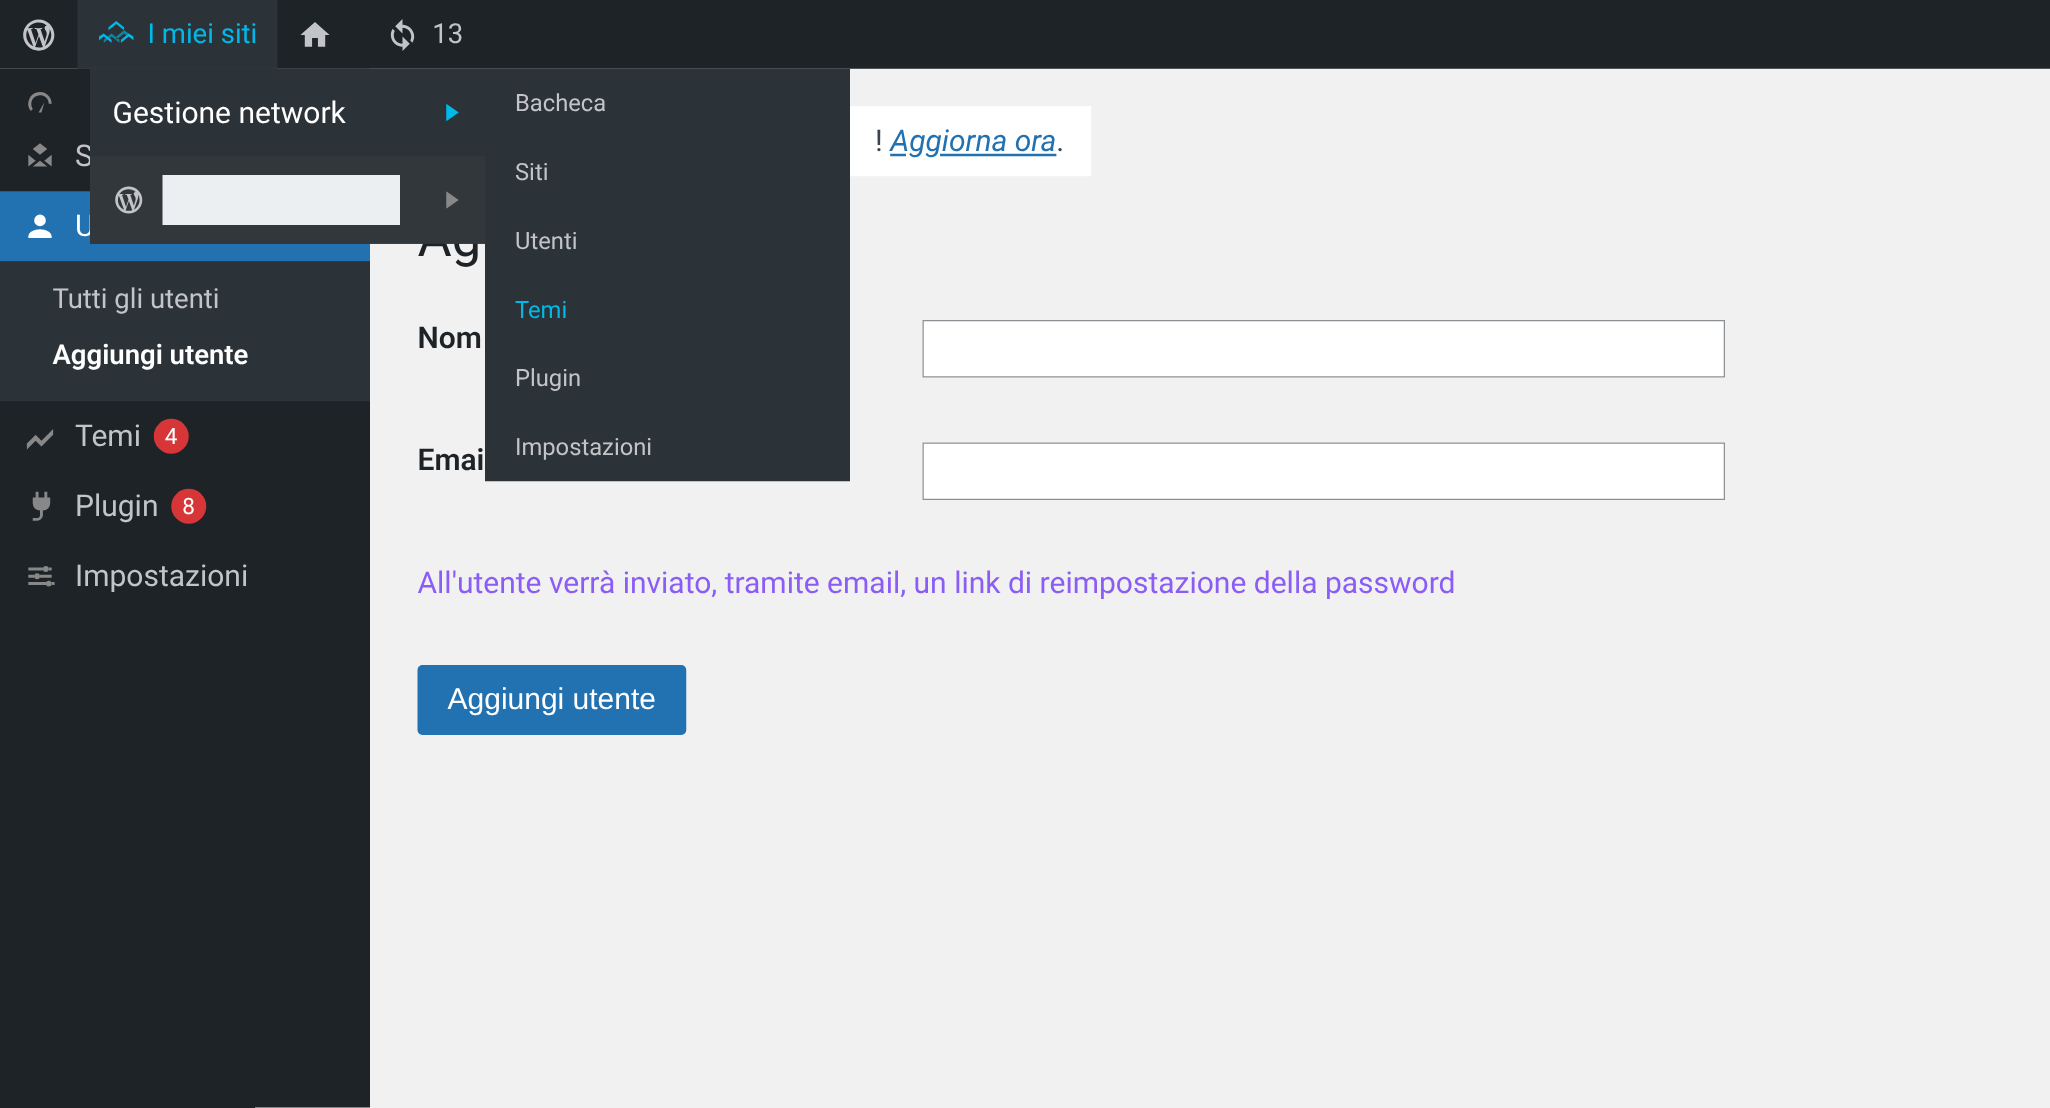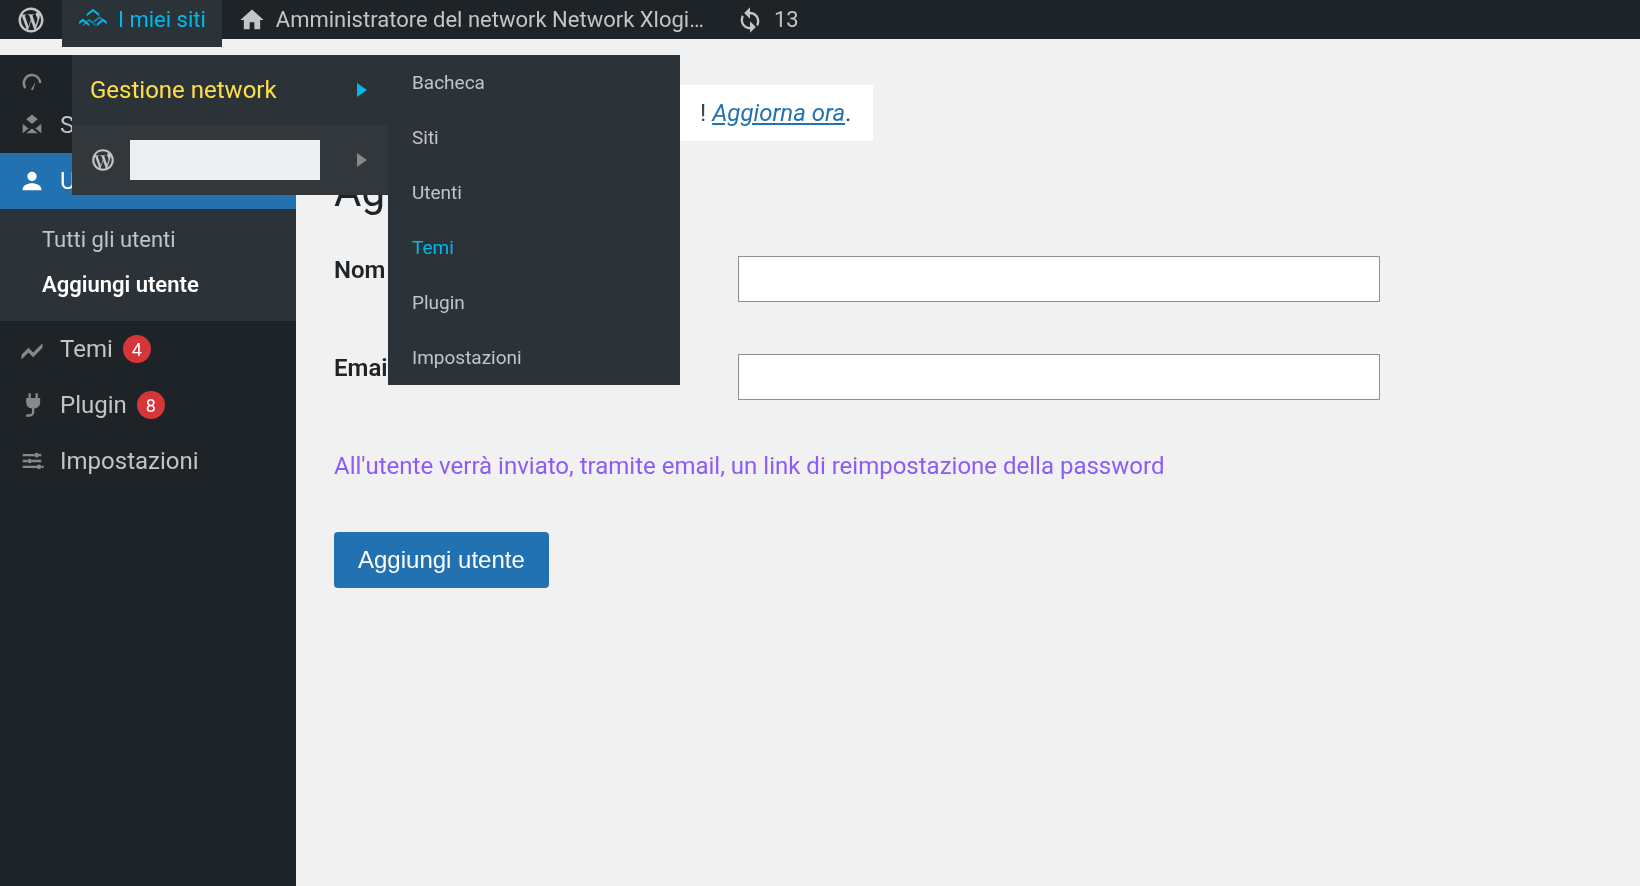--- a/index.html
+++ b/index.html
@@ -1,40 +1,40 @@
 <!DOCTYPE html>
 <html><head>
 <meta charset="utf-8">
 <style>
 * { margin: 0; padding: 0; box-sizing: border-box; }
 body { font-family: -apple-system, BlinkMacSystemFont, "Segoe UI", Roboto, sans-serif; background: #f1f1f1; width: 1640px; height: 886px; overflow: hidden; }
 
 
-#adminbar { position: absolute; top: 0; left: 0; right: 0; height: 39px; background: #1d2327; display: flex; align-items: center; color: #c3c4c7; font-size: 22px; z-index: 100; }
+#adminbar { position: absolute; top: 0; left: 0; right: 0; height: 55px; background: #1d2327; display: flex; align-items: center; color: #c3c4c7; font-size: 22px; z-index: 100; }
 #adminbar .ab-item { display: flex; align-items: center; height: 55px; padding: 0 16px; cursor: pointer; }
 #adminbar .ab-item.active { background: #2c3338; color: #00b9eb; }
 #adminbar .wp-logo { padding: 0 16px; }
 #adminbar .ab-icon { margin-right: 10px; }
 #adminbar .site-title { max-width: 520px; white-space: nowrap; overflow: hidden; text-overflow: ellipsis; }
 
 
 #sidebar { position: absolute; top: 55px; left: 0; bottom: 0; width: 296px; background: #1d2327; color: #c3c4c7; font-size: 24px; z-index: 50; }
 .menu-item { display: flex; align-items: center; padding: 14px 18px; cursor: pointer; }
 .menu-item .m-icon { width: 30px; margin-right: 12px; display: inline-flex; }
 .menu-item.current { background: #2271b1; color: #fff; position: relative; }
 .menu-item.current::after { content: ""; position: absolute; right: -14px; top: 50%; transform: translateY(-50%); border: 14px solid transparent; border-left-color: #2271b1; }
 .submenu { background: #2c3338; padding: 8px 0 14px; }
 .submenu .sub-item { padding: 10px 22px; font-size: 22px; color: #c3c4c7; cursor: pointer; margin-left: 20px; }
 .submenu .sub-item.current { color: #fff; font-weight: 600; }
 .badge { display: inline-flex; align-items: center; justify-content: center; min-width: 28px; height: 28px; padding: 0 8px; border-radius: 14px; background: #d63638; color: #fff; font-size: 18px; margin-left: 10px; }
 
 
 .flyout1 { position: absolute; top: 55px; left: 72px; width: 316px; background: #2c3338; z-index: 200; }
 .fly-item { display: flex; align-items: center; height: 70px; padding: 0 18px; color: #c3c4c7; font-size: 24px; cursor: pointer; position: relative; }
-.fly-item.hover { color: #fde047; }
+.fly-item.hover { color: #ffffff; }
 .fly-item .arrow { position: absolute; right: 20px; }
 .fly-item.site { background: #32373c; }
 .fly-item .wp-mini { margin-right: 14px; }
 .fly-item .site-box { background: #eceff1; width: 190px; height: 40px; }
 
 .flyout2 { position: absolute; top: 55px; left: 388px; width: 292px; background: #2c3338; z-index: 200; }
 .fly2-item { padding: 16px 24px; color: #c3c4c7; font-size: 19px; cursor: pointer; }
 .fly2-item.hover { color: #00b9eb; }
 
 
@@ -67,21 +67,20 @@
         </svg>
     </span>
     <span>I miei siti</span>
   </div>
   <div class="ab-item">
     <span class="ab-icon">
       <svg width="28" height="28" viewBox="0 0 24 24" fill="#c3c4c7">
           <path d="M12 3l10 9h-3v8h-5v-6h-4v6H5v-8H2l10-9z"></path>
         </svg>
     </span>
-    <span class="site-title">Amministratore del network Network Xlogi…</span>
   </div>
   <div class="ab-item">
     <span class="ab-icon">
       <svg width="28" height="28" viewBox="0 0 24 24" fill="#c3c4c7">
           <path d="M12 4V1L7 6l5 5V7c3.3 0 6 2.7 6 6 0 1-.3 2-.7 2.8l1.5 1.5C19.5 16 20 14.6 20 13c0-4.4-3.6-8-8-8zm0 14c-3.3 0-6-2.7-6-6 0-1 .3-2 .7-2.8L5.2 7.7C4.5 9 4 10.4 4 12c0 4.4 3.6 8 8 8v3l5-5-5-5v3z"></path>
         </svg>
     </span>
     <span>13</span>
   </div>
 </div>

